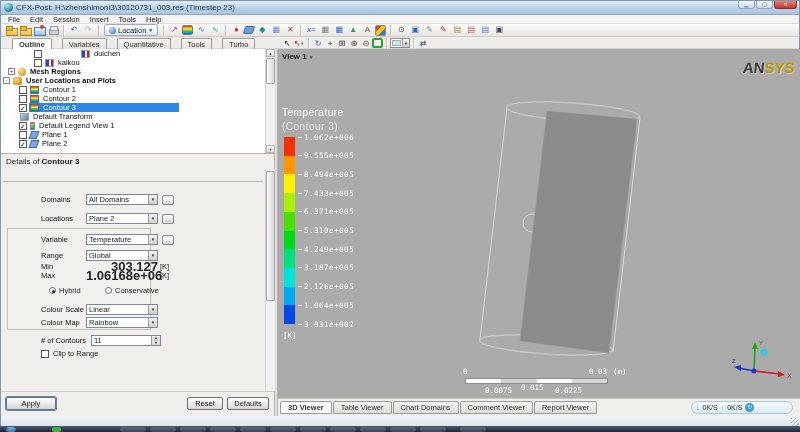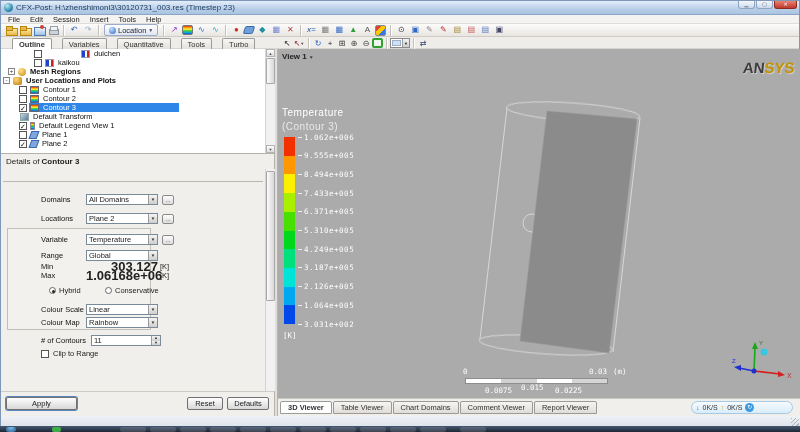--- a/index.html
+++ b/index.html
@@ -120,21 +120,21 @@
   .spin{width:70px;height:11px;background:#fff;border:1px solid #7a8a99;display:flex;align-items:center;font-size:7.5px;}
   .spin .cval{padding-left:2px;flex:1;}
   .spin .ud{width:9px;height:100%;border-left:1px solid #9a9a9a;display:flex;flex-direction:column;}
   .spin .ud span{flex:1;font-size:4px;line-height:4px;text-align:center;background:linear-gradient(#f4f4f4,#cfcfcf);color:#333;}
   .checkbox{width:8px;height:8px;border:1px solid #555;background:#fff;margin-right:4px;flex:0 0 auto;}
 
   .btnrow{position:absolute;left:0;top:390px;width:274px;height:25px;background:#f1efec;
           border-top:1px solid #cfccc6;border-right:1px solid #b5b2ac;}
   .btn{position:absolute;height:13px;border:1px solid #707070;border-radius:2px;
        background:linear-gradient(#fefefe,#d8d8d8);font-size:7.5px;display:flex;align-items:center;justify-content:center;}
-  .btn.apply{left:5px;top:5px;width:71px;box-shadow:0 0 0 1px #5a86c0;}
+  .btn.apply{left:5px;top:5px;width:50px;box-shadow:0 0 0 1px #5a86c0;}
   .btn.reset{left:186px;top:5px;width:36px;}
   .btn.defaults{left:226px;top:5px;width:42px;}
 
   .vsep{position:absolute;left:274px;top:48px;width:3px;height:367px;background:#e2dfda;border-right:1px solid #b5b2ac;}
 
   
   .viewer{position:absolute;left:277px;top:48px;width:523px;height:349px;background:#ababab;overflow:hidden;}
   .viewbtn{position:absolute;left:4px;top:3px;font-size:8px;font-weight:bold;color:#222;display:flex;align-items:center;gap:2px;}
   .viewbtn .caret{font-size:5px;}
   .logo{position:absolute;right:6px;top:10px;font-size:15px;font-weight:bold;transform:skewX(-6deg);

